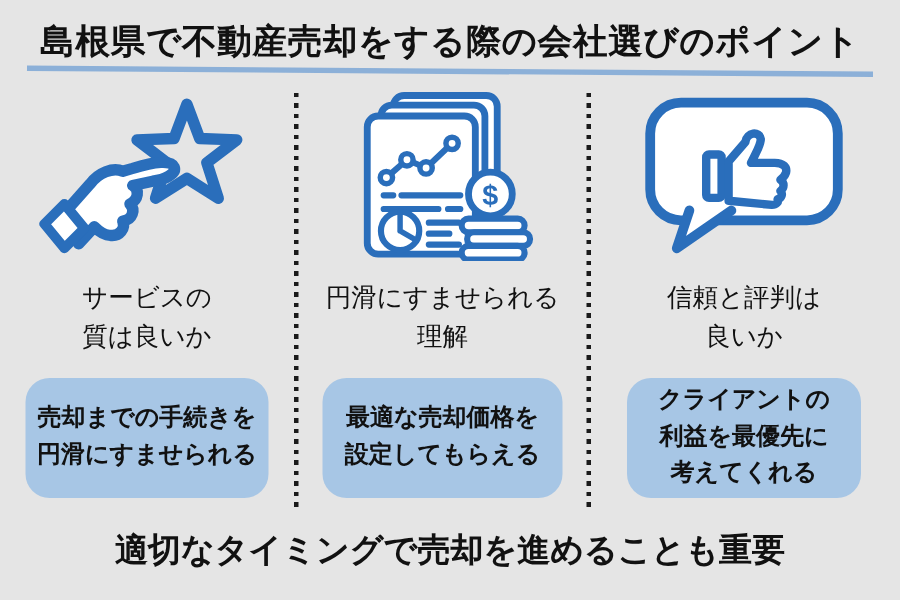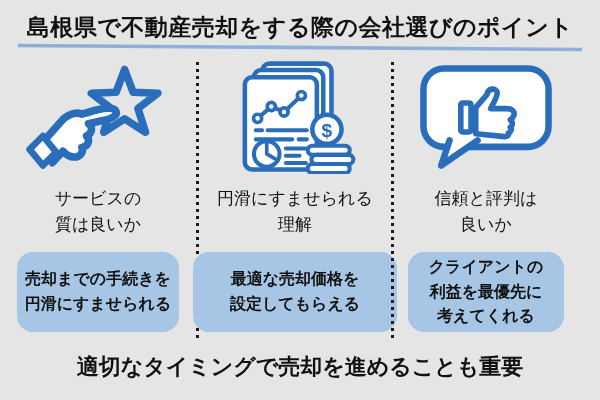--- a/index.html
+++ b/index.html
@@ -41,21 +41,21 @@
   }
   .col {
     position: absolute;
     top: 58px;
     display: flex;
     flex-direction: column;
     align-items: center;
   }
   .col-1 { left: 5px;   width: 186px; }
   .col-2 { left: 202px; width: 186px; }
-  .col-3 { left: 390px; width: 192px; }
+  .col-3 { left: 400px; width: 192px; }
   .icon-wrap {
     height: 118px;
     display: flex;
     align-items: center;
     justify-content: center;
     color: var(--icon-stroke);
   }
   .heading {
     margin: 10px 0 0 0;
     height: 56px;
@@ -77,21 +77,21 @@
     text-align: center;
     font-size: 16px;
     font-weight: 700;
     line-height: 1.55;
     white-space: pre-line;
     box-sizing: border-box;
     padding: 2px 6px;
     color: var(--text);
   }
   .box-1 { width: 162px; }
-  .box-2 { width: 204px; }
+  .box-2 { width: 160px; }
   .box-3 { width: 156px; }
   .divider {
     position: absolute;
     top: 62px;
     height: 276px;
     width: 3px;
     background-image: repeating-linear-gradient(
       to bottom,
       var(--divider) 0px, var(--divider) 3px,
       transparent 3px, transparent 7px

